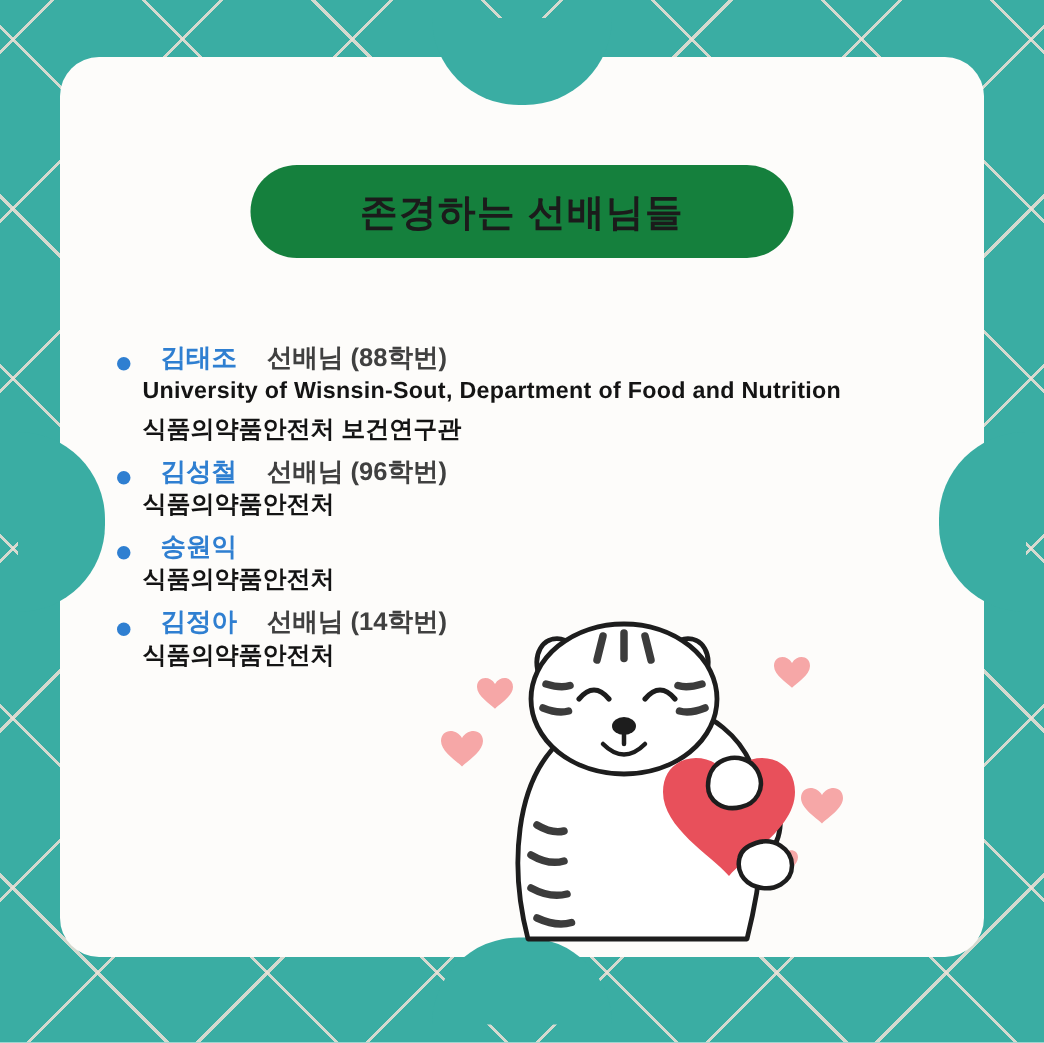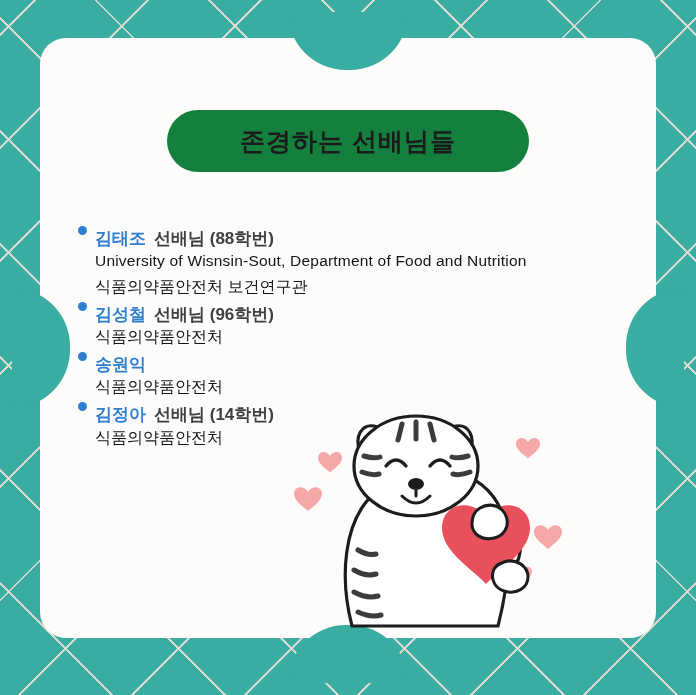--- a/index.html
+++ b/index.html
@@ -85,22 +85,22 @@
     position: absolute;
     left: 78px;
     top: 228px;
     width: 540px;
   }
   .entry {
     margin-bottom: 6px;
   }
   .entry-line {
     display: flex;
-    align-items: flex-start;
-    gap: 8px;
+    align-items: flex-end;
+    gap: 20px;
     line-height: 1.25;
   }
   .bullet {
     width: 9px;
     height: 9px;
     border-radius: 50%;
     background: #2f7fd1;
     flex: 0 0 auto;
     position: relative;
     top: -2px;
@@ -111,21 +111,21 @@
     font-weight: bold;
   }
   .honorific {
     color: #404040;
     font-size: 17px;
     font-weight: bold;
   }
   .affil {
     color: #141414;
     font-size: 16px;
-    font-weight: normal;
+    font-weight: bold;
     margin-left: 17px;
     margin-top: 2px;
     line-height: 1.3;
   }
   .affil.wide {
     font-size: 15.5px;
     margin-left: 17px;
     letter-spacing: 0.2px;
   }
 

